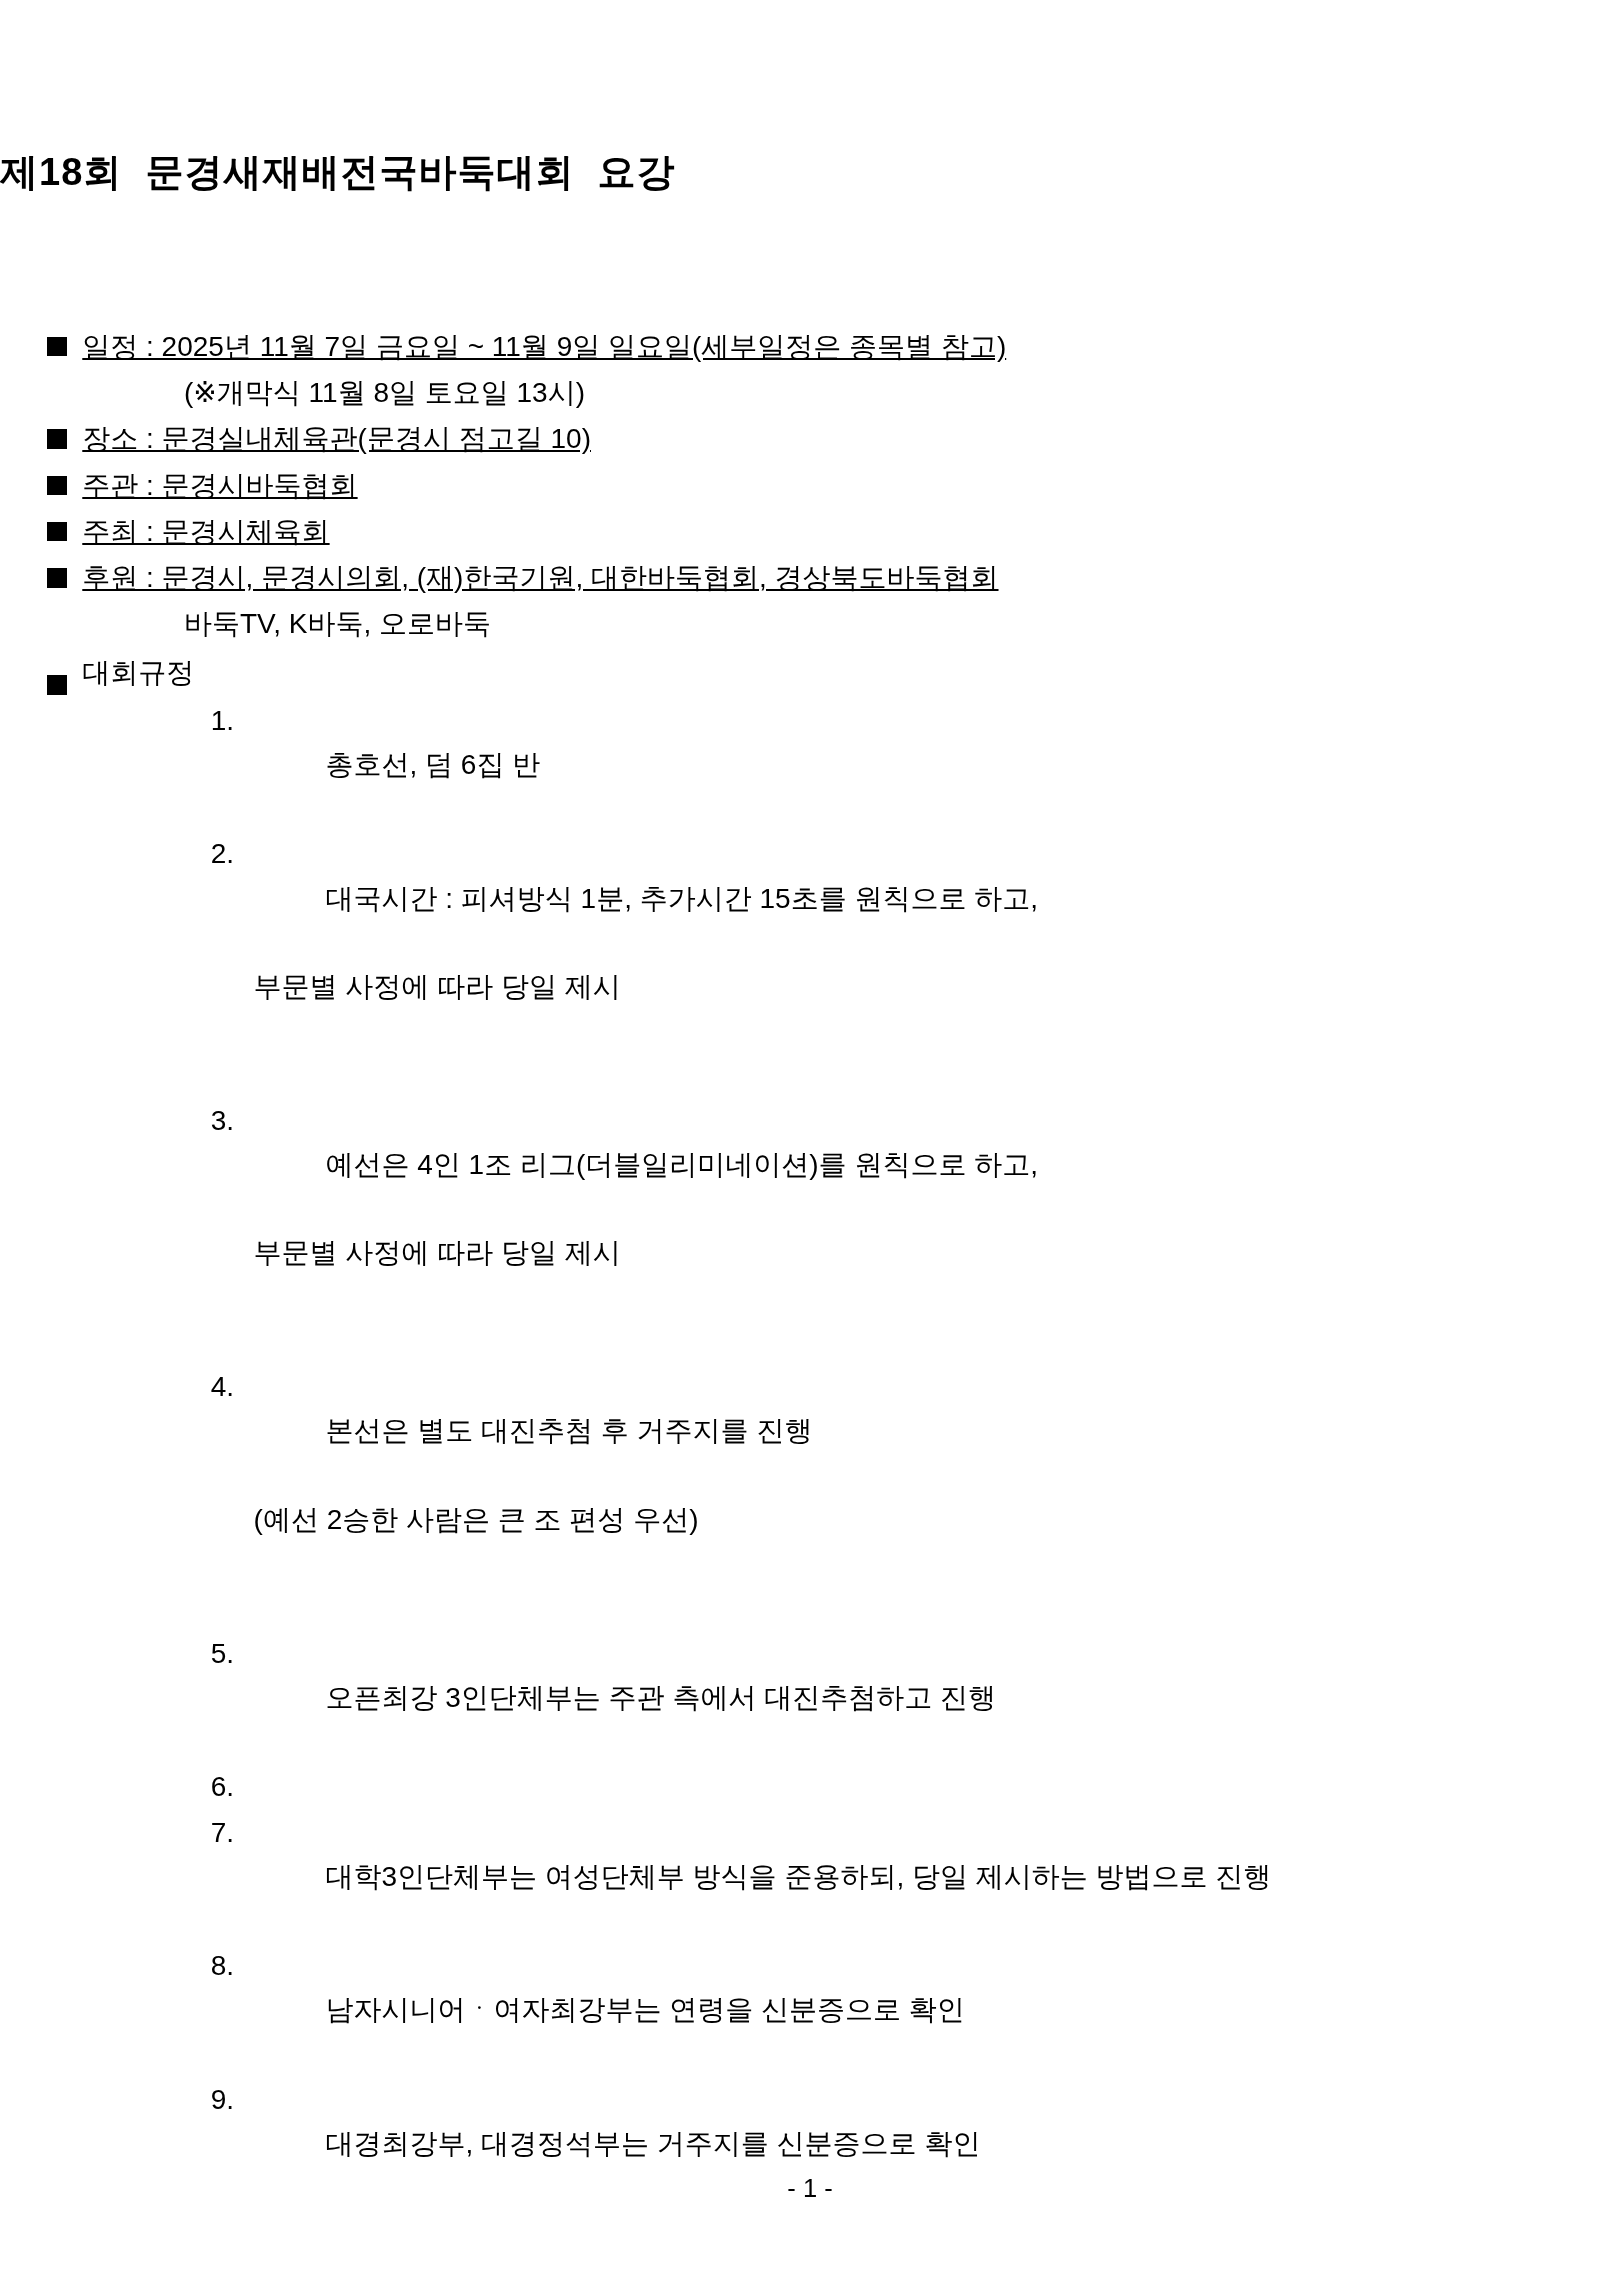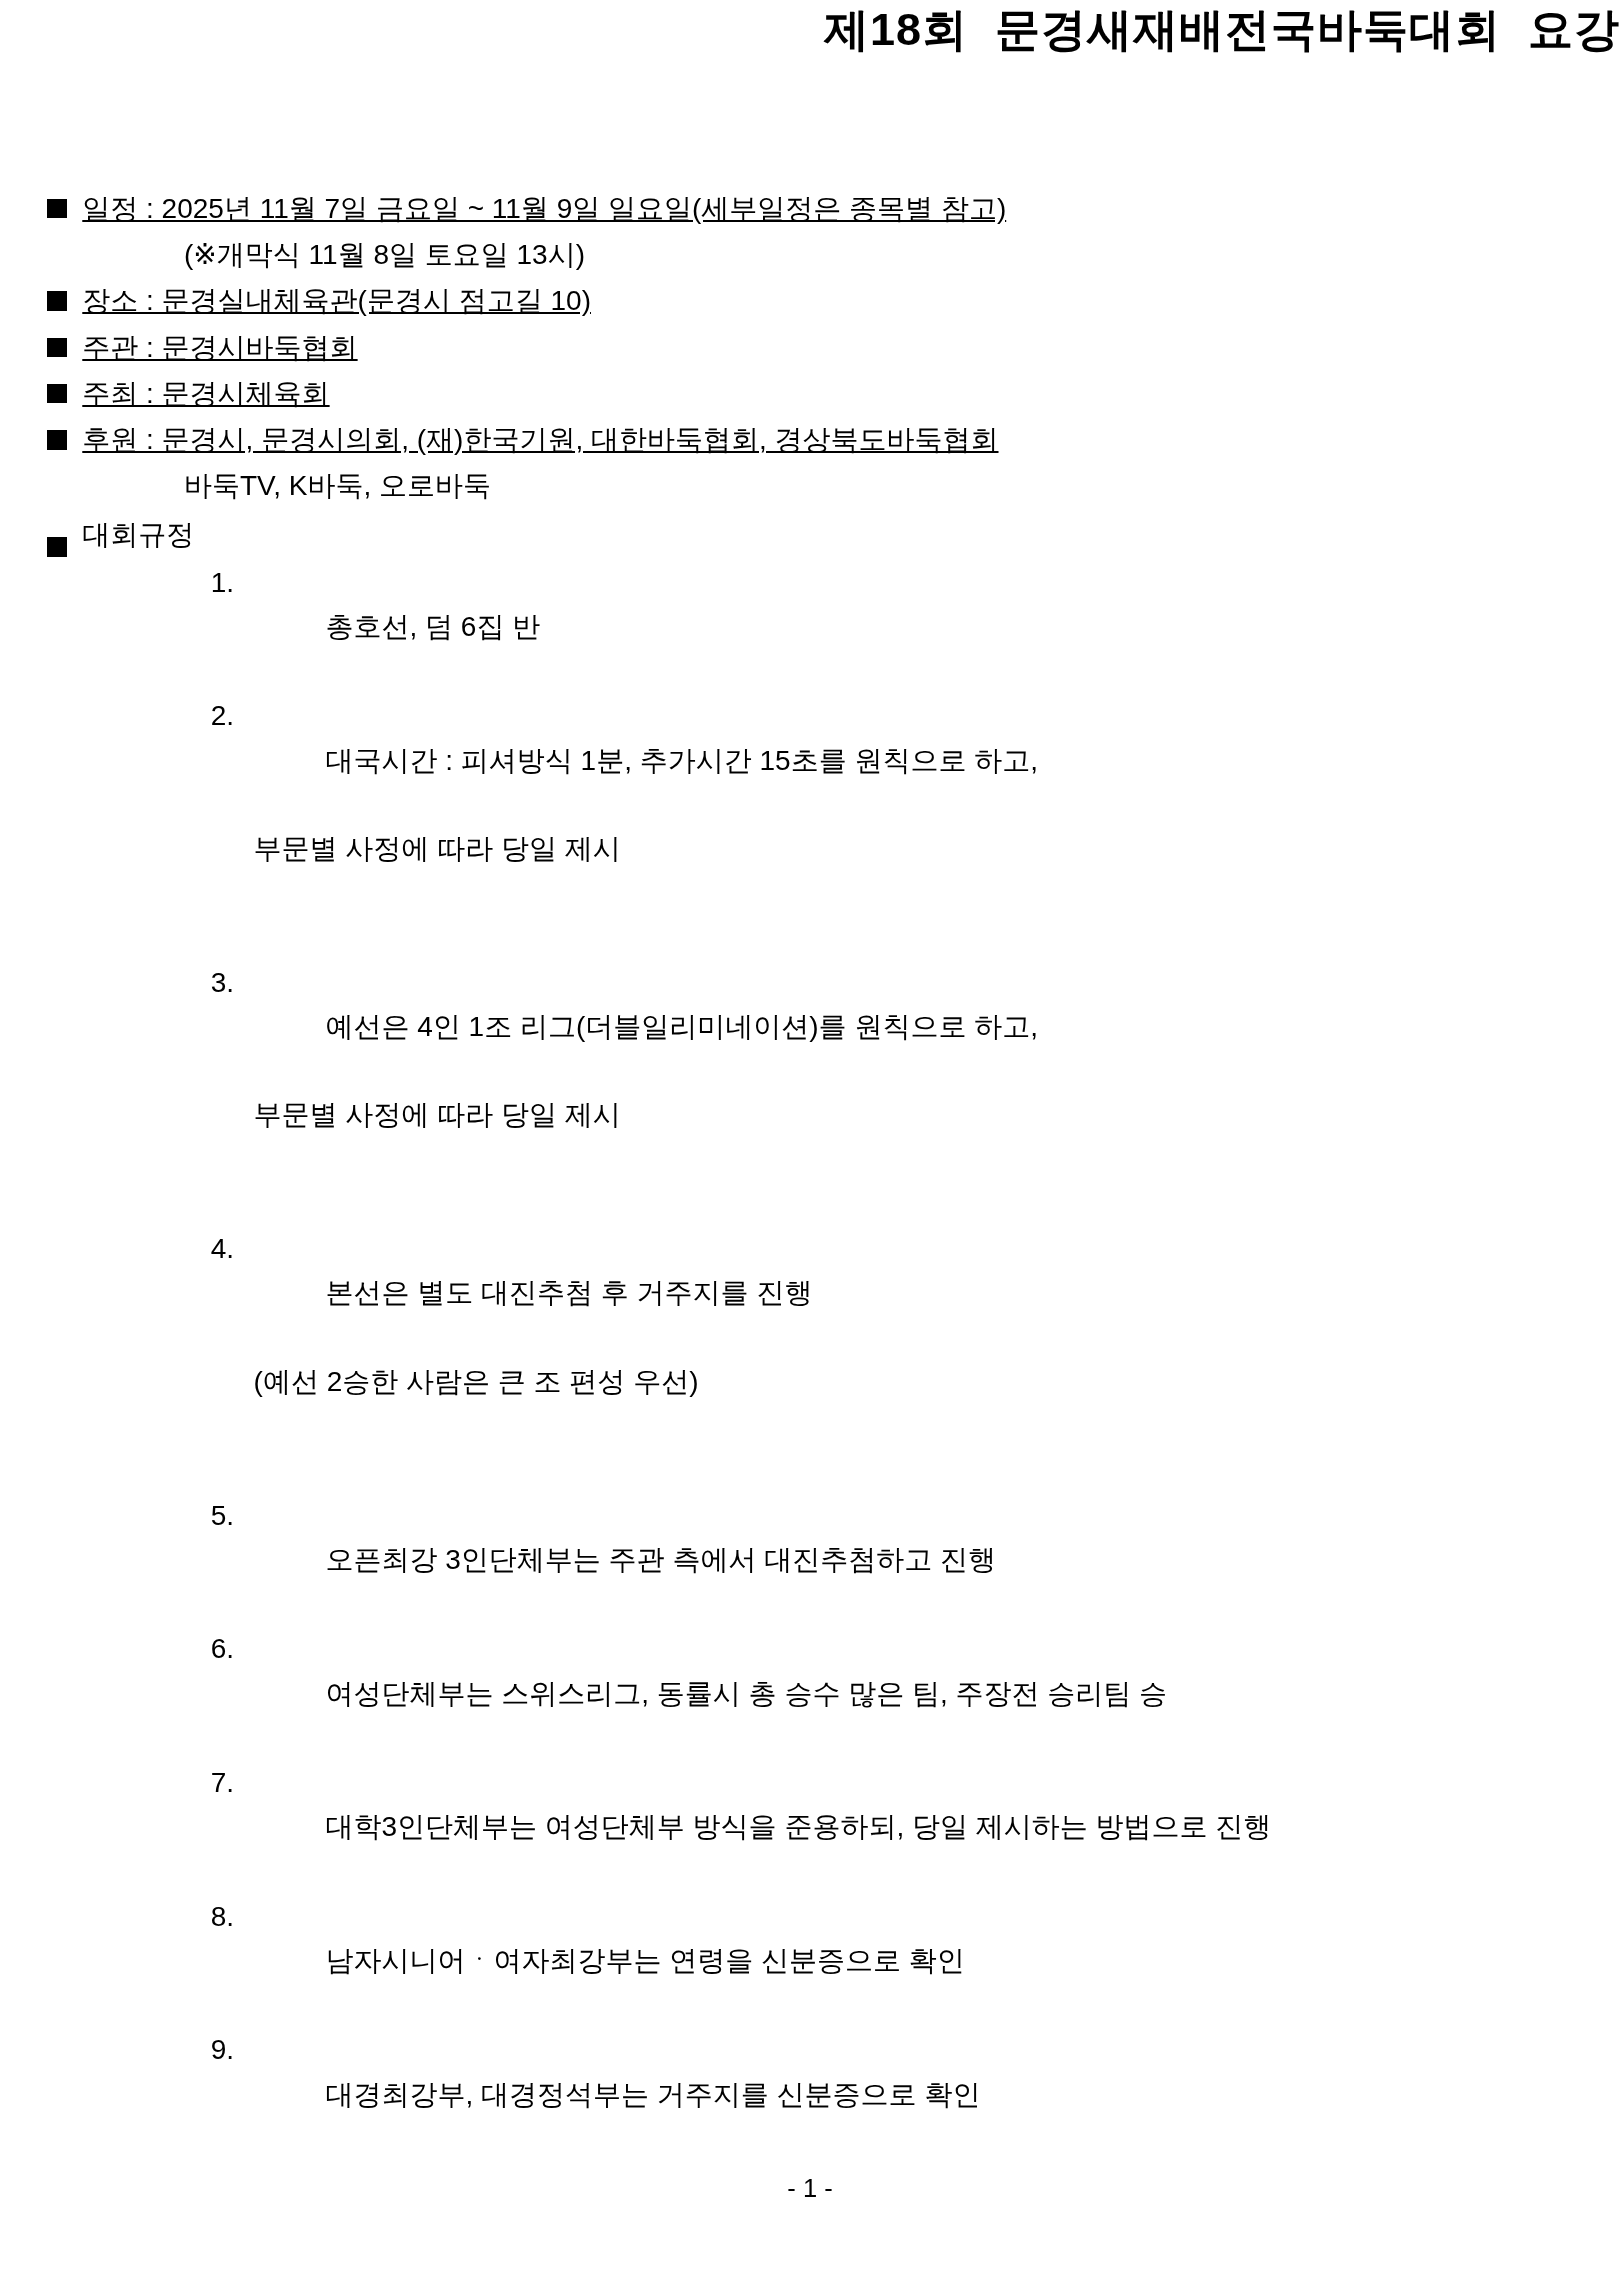--- a/index.html
+++ b/index.html
@@ -15,25 +15,26 @@
     position: relative;
     width: 1620px;
     height: 2293px;
     margin: 0 auto;
     background: #ffffff;
     box-sizing: border-box;
     padding: 0;
     overflow: hidden;
   }
   .doc-title {
-    text-align: right;
-    font-size: 45px;
+    text-align: left;
+    font-size: 38px;
     font-weight: bold;
     letter-spacing: 1px;
     margin: 0;
+    padding-top: 147px;
     white-space: pre;
   }
   .body-block {
     margin-top: 127px;
     padding-left: 47px;
     font-size: 28px;
     line-height: 1.58;
   }
   .top-line {
     display: flex;
@@ -168,23 +169,20 @@
         </span>
       </li>
       <li>
         <span class="rule-num">5.</span>
         <span class="rule-body">
           <span>오픈최강 3인단체부는 주관 측에서 대진추첨하고 진행</span>
         </span>
       </li>
       <li>
         <span class="rule-num">6.</span>
-        <span class="rule-body">
-          <span>여성단체부는 스위스리그, 동률시 총 승수 많은 팀, 주장전 승리팀 승</span>
-        </span>
       </li>
       <li>
         <span class="rule-num">7.</span>
         <span class="rule-body">
           <span>대학3인단체부는 여성단체부 방식을 준용하되, 당일 제시하는 방법으로 진행</span>
         </span>
       </li>
       <li>
         <span class="rule-num">8.</span>
         <span class="rule-body">

